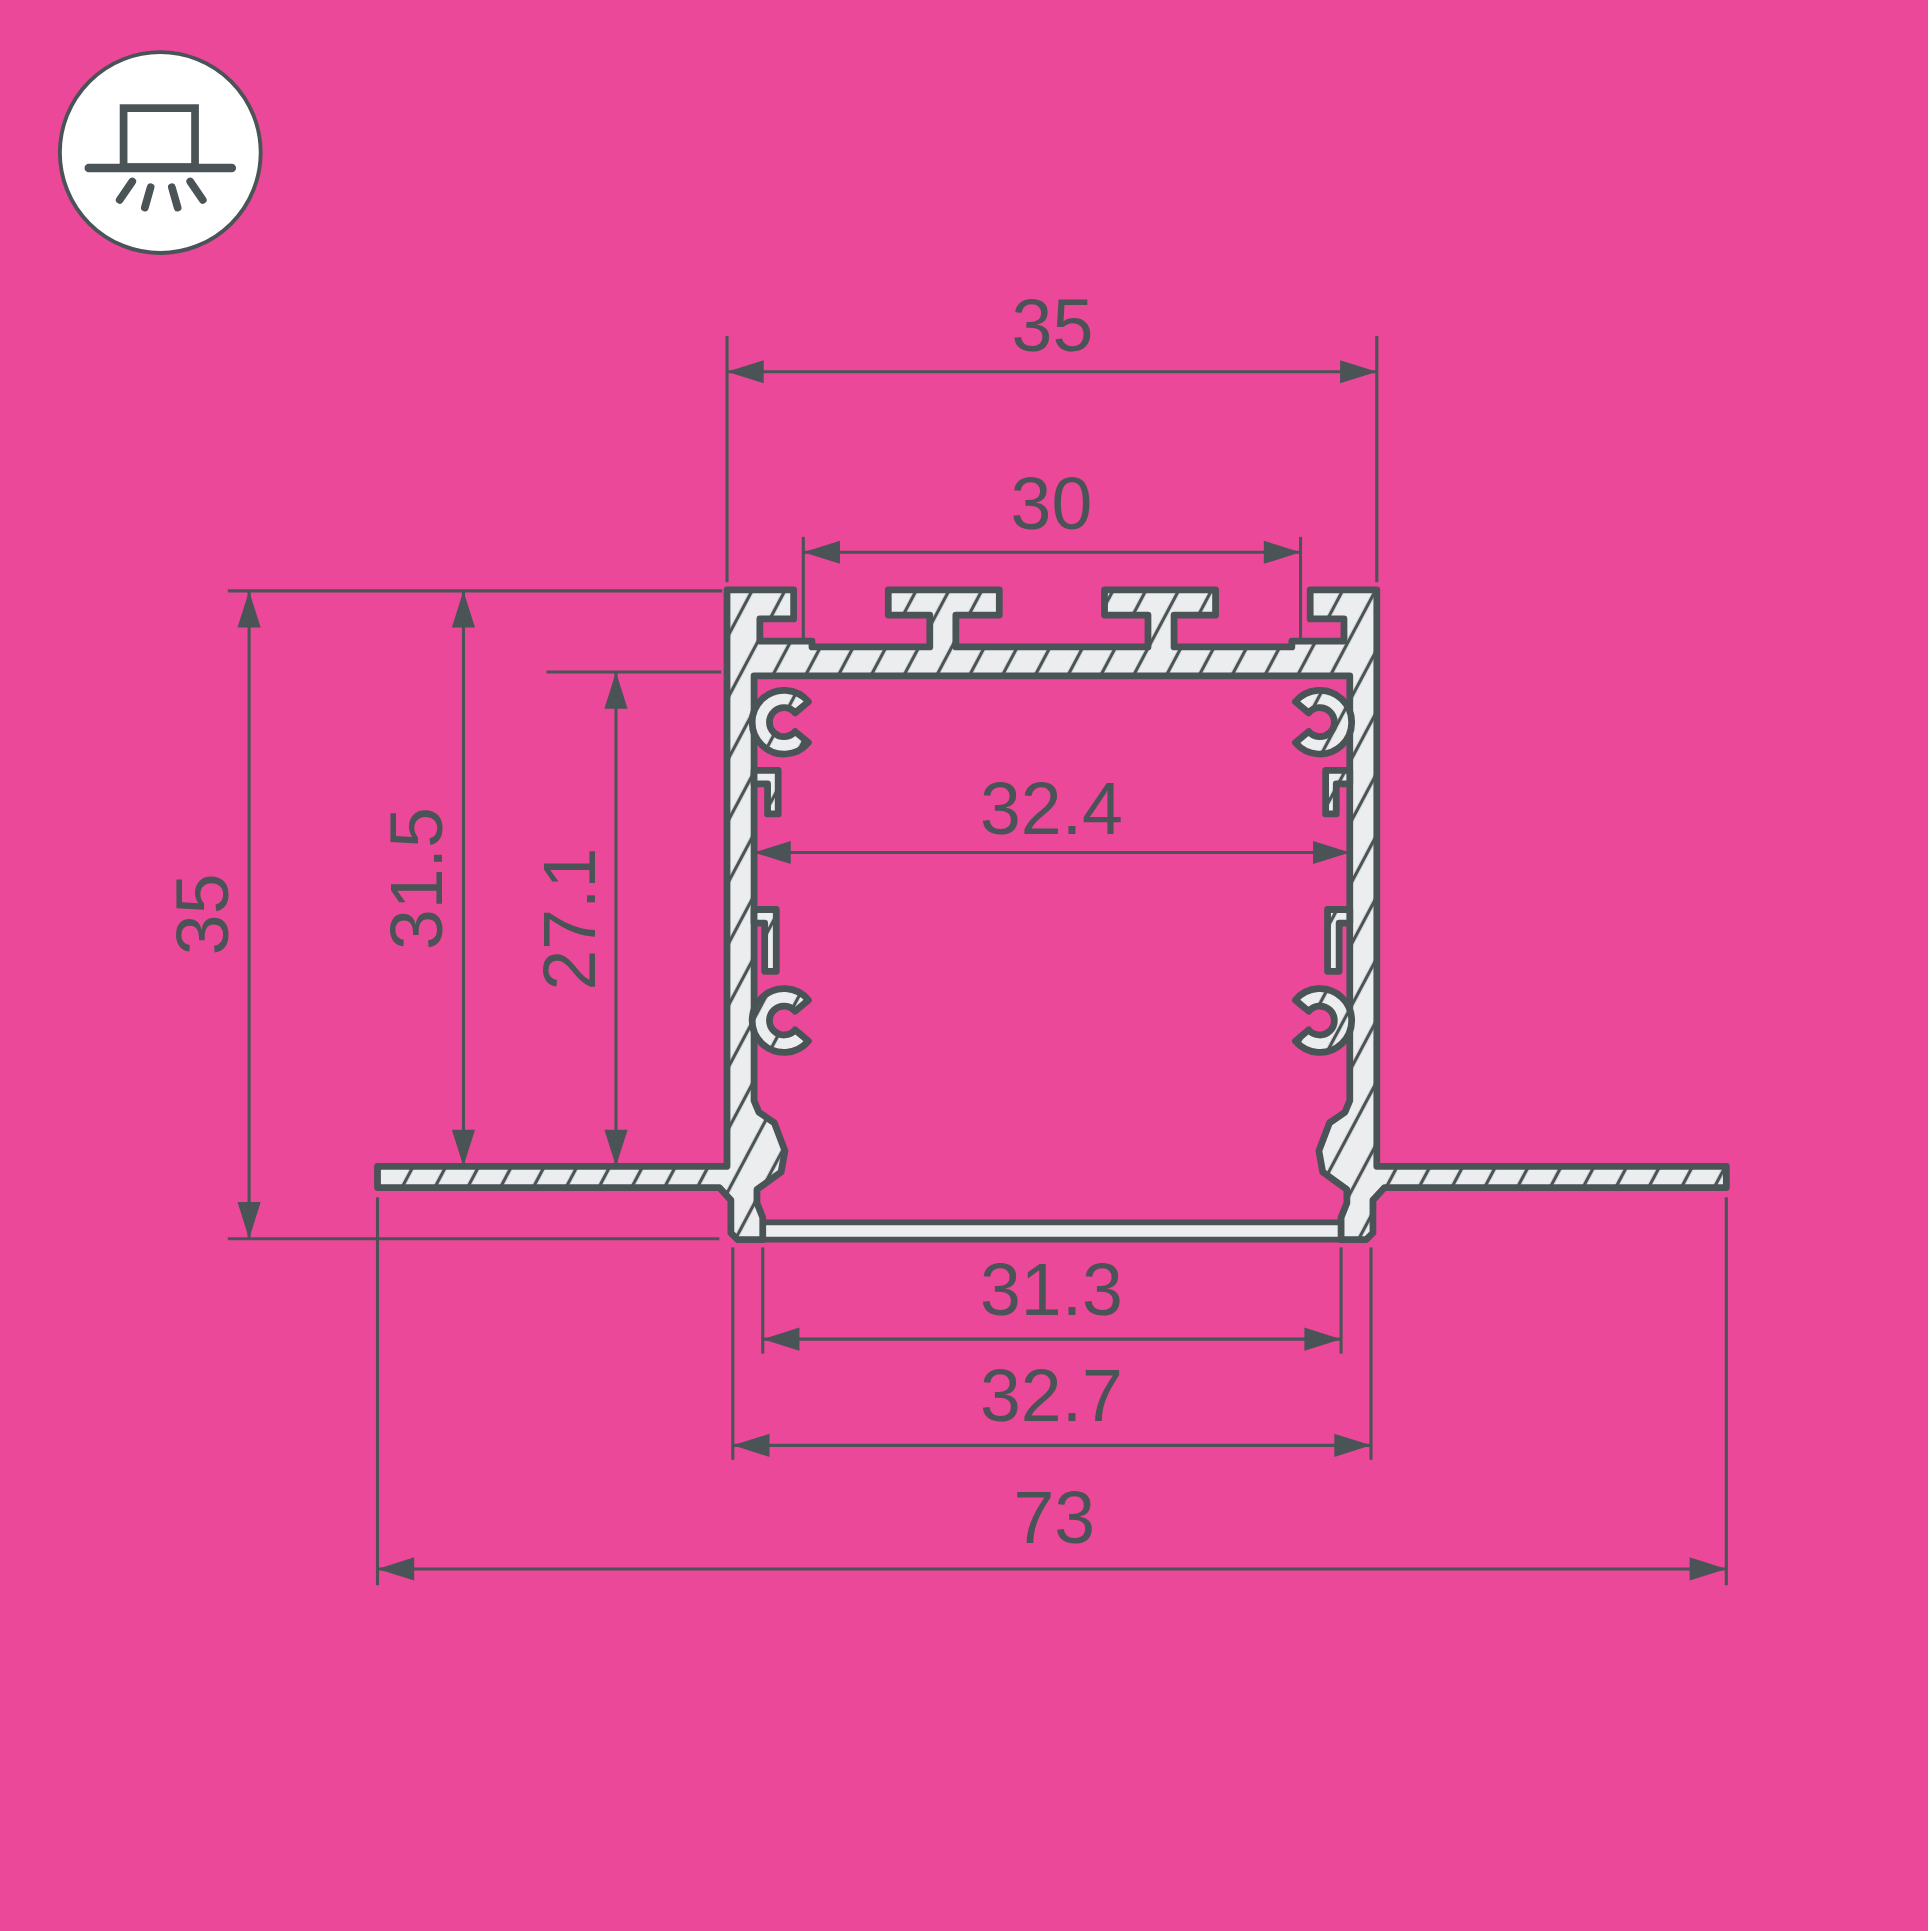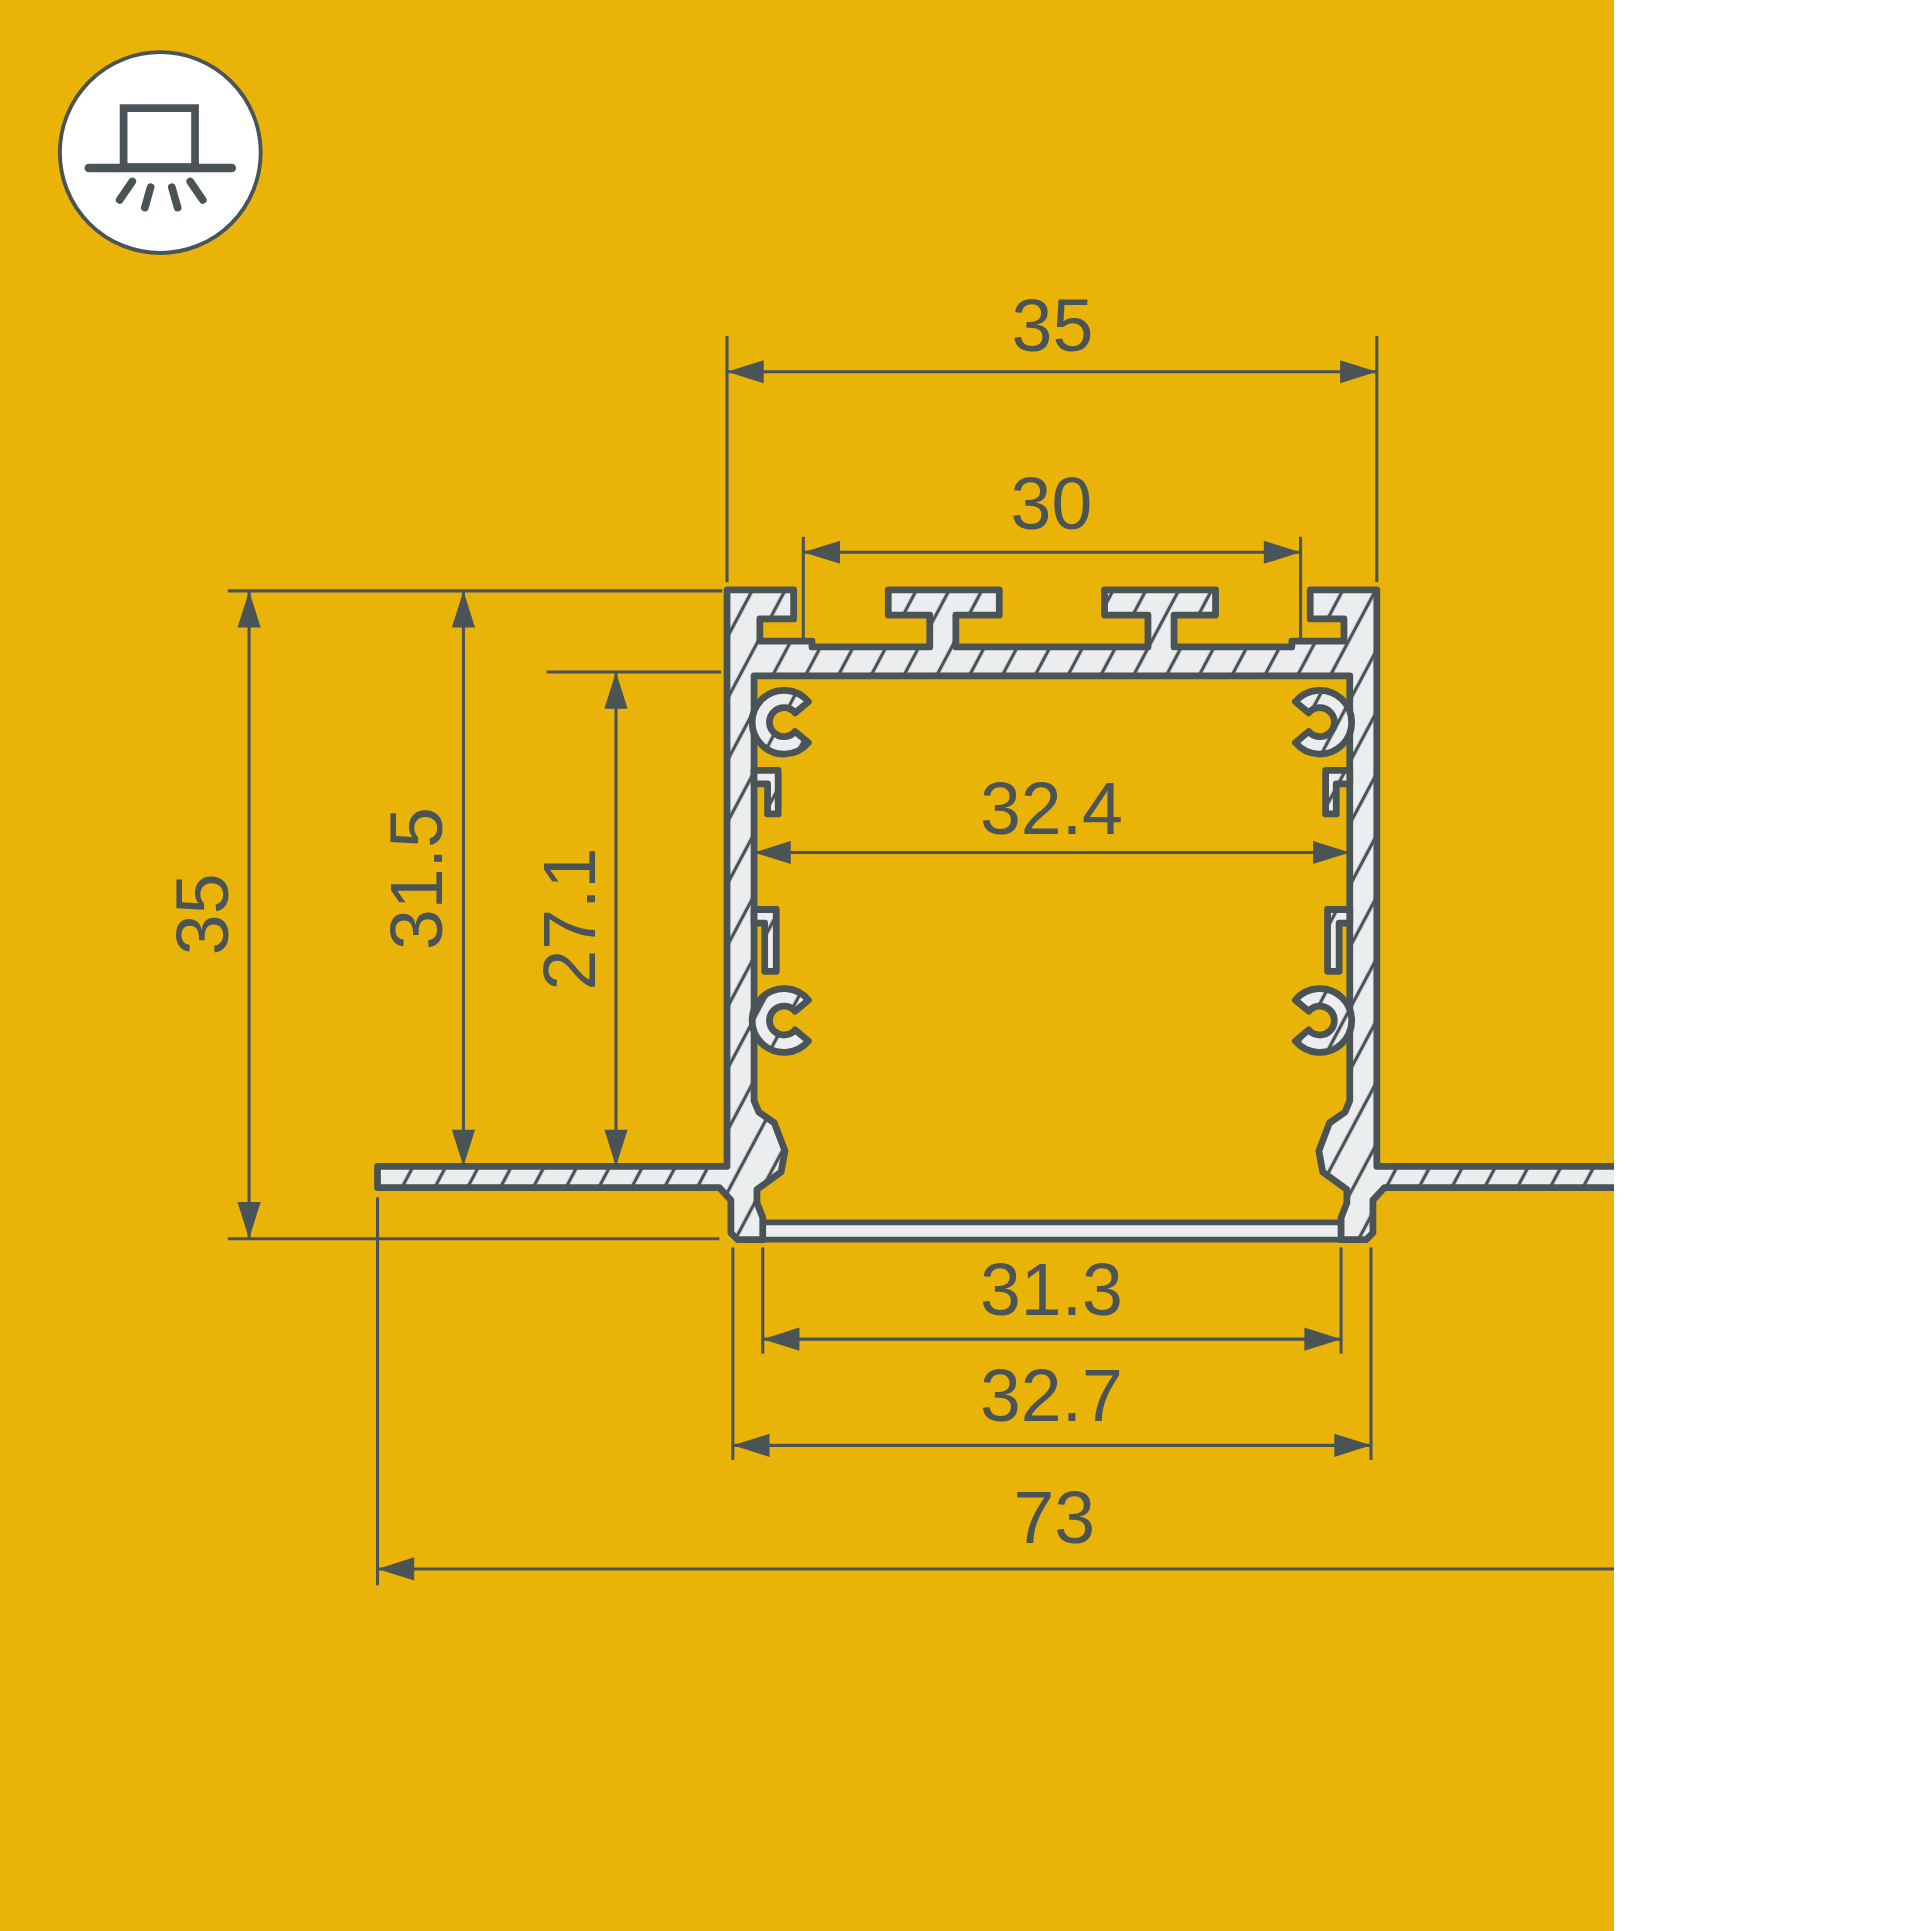--- a/index.html
+++ b/index.html
@@ -1,16 +1,16 @@
 <!DOCTYPE html>
 <html><head>
 <meta charset="utf-8">
 <style>
   html,body{margin:0;padding:0;background:#ffffff;}
-  .stage{width:1614px;height:1931px;position:relative;background:#eab308;overflow:hidden;}
+  .stage{width:1928px;height:1931px;position:relative;background:#ec4899;overflow:hidden;}
   svg{display:block;}
   text{font-family:"Liberation Sans", sans-serif;fill:#4A5356;}
   .dimtxt{font-size:76px;}
 </style>
 </head>
 <body>
 
 <div class="stage">
 <svg width="1931" height="1931" viewBox="0 0 2000 2000">
   <defs>

